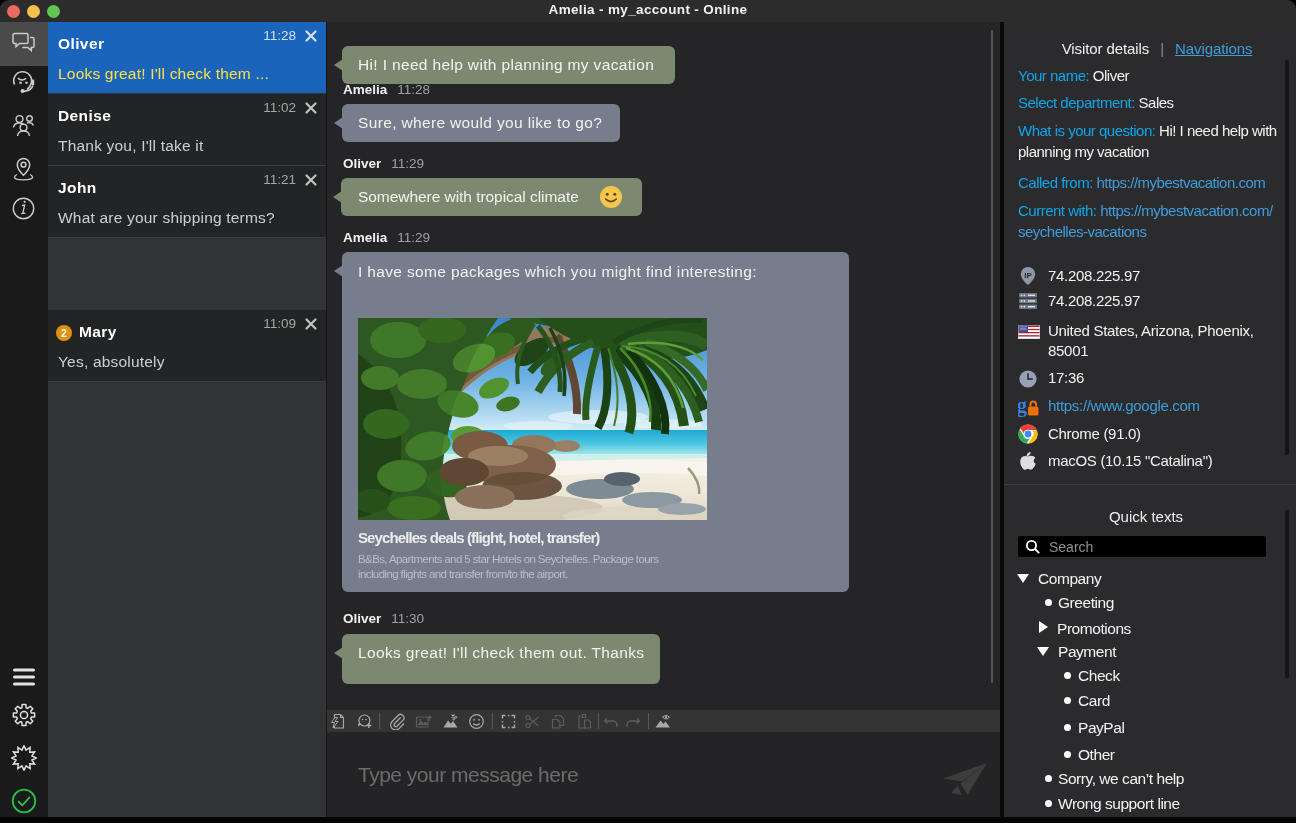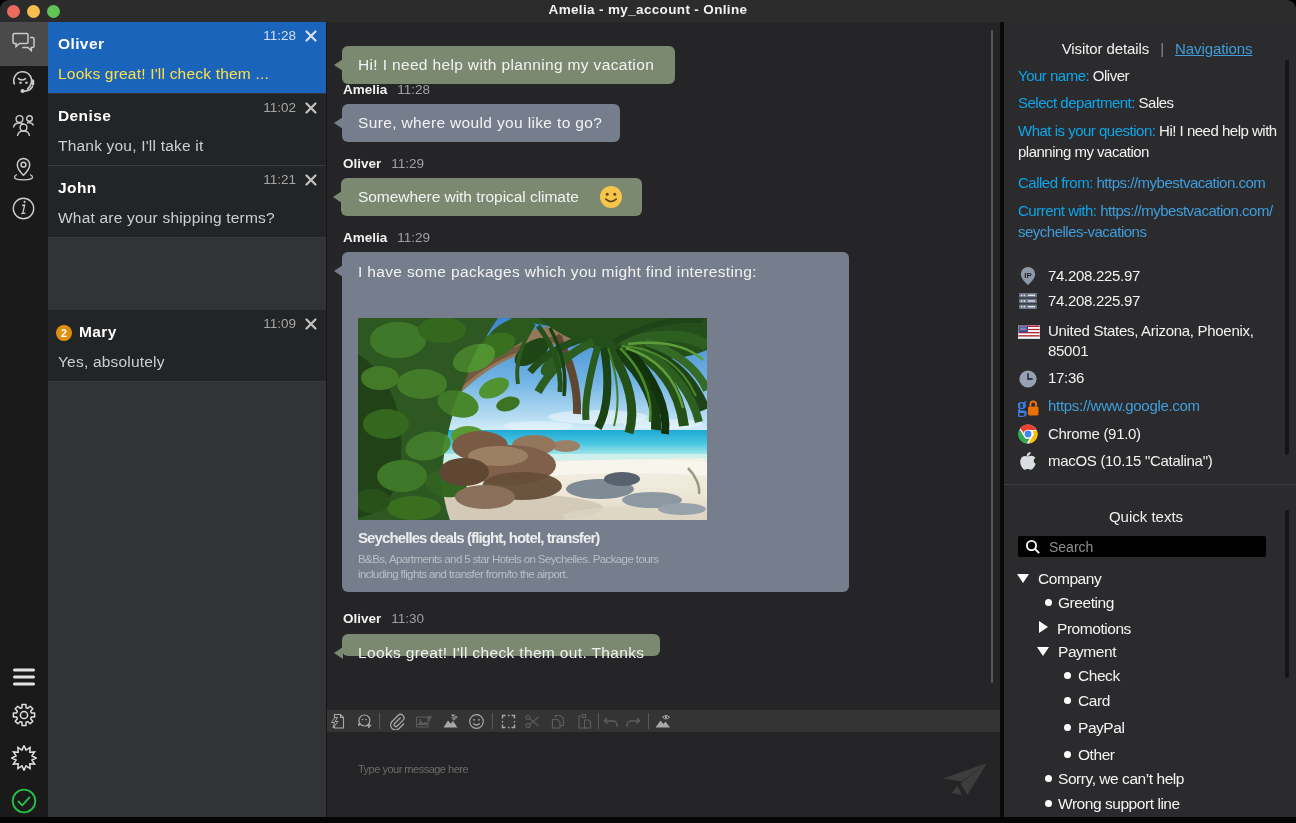--- a/index.html
+++ b/index.html
@@ -41,21 +41,21 @@
 .tail { position:absolute; left:-8px; width:0; height:0;
   border-top:6px solid transparent; border-bottom:6px solid transparent; }
 .bub.g>.tail { border-right:9px solid #7b8971; }
 .bub.b>.tail { border-right:9px solid #767e8e; }
 
 
 #toolbar { left:0px; top:688px; width:673px; height:22px; background:#343434; }
 .tb { position:absolute; top:3px; }
 .tbdiv { position:absolute; top:3px; width:1px; height:16px; background:#575757; }
 #input { left:0px; top:710px; width:673px; height:107px; background:#242426; }
-#input .ph { position:absolute; left:31px; top:31px; color:#6c6c6c; font-size:11px; letter-spacing:-0.5px; }
+#input .ph { position:absolute; left:31px; top:31px; color:#6c6c6c; font-size:21px; letter-spacing:-0.5px; }
 
 
 #vline1 { left:326px; top:22px; width:1px; height:795px; background:#161616; }
 #vline2 { left:1000px; top:22px; width:4px; height:795px; background:#0a0a0a; }
 #right { left:1004px; top:22px; width:292px; height:795px; background:#2b2b2d; color:#f0f0f0; }
 #right .hdr { position:absolute; left:14px; right:0; top:18px; text-align:center; font-size:15px; color:#f2f2f2; letter-spacing:-0.1px;}
 #right .hdr .sep { color:#8a8a8a; margin:0 7px; }
 #right .hdr a { color:#3f9ddb; text-decoration:underline; }
 .vrow { position:absolute; left:14px; width:258px; font-size:15px; line-height:21px;
   color:#f2f2f2; letter-spacing:-0.5px; }
@@ -323,21 +323,21 @@
         <ellipse cx="294" cy="182" rx="30" ry="8" fill="#8c98a2"></ellipse>
         <ellipse cx="264" cy="161" rx="18" ry="7" fill="#57626e"></ellipse>
         <ellipse cx="324" cy="191" rx="24" ry="6" fill="#97a2ab"></ellipse>
         <path d="M330,150 C338,158 342,168 341,176" fill="none" stroke="#6d7a55" stroke-width="2.5" opacity="0.7"></path>
       </svg>
       </div>
       <div style="position:absolute;left:16px;top:277px;font-size:15px;font-weight:700;color:#eceded;letter-spacing:-0.9px">Seychelles deals (flight, hotel, transfer)</div>
       <div style="position:absolute;left:16px;top:300px;font-size:11.5px;line-height:15px;color:#b9bdc4;letter-spacing:-0.6px">B&amp;Bs, Apartments and 5 star Hotels on Seychelles. Package tours<br>including flights and transfer from/to the airport.</div>
     </div>
     <div class="mlabel" style="left:16px;top:589px">Oliver<span>11:30</span></div>
-    <div class="bub g" style="left:15px;top:612px;width:318px;height:22px;line-height:38px;padding-left:16px">
+    <div class="bub g" style="left:15px;top:612px;width:318px;height:50px;line-height:38px;padding-left:16px">
       <div class="tail" style="top:13px"></div>Looks great! I'll check them out. Thanks</div>
     <div id="toolbar" class="abs">
 
       <svg class="tb" style="left:2px" width="17" height="17" viewBox="0 0 17 17" fill="none" stroke="#a8a8a8" stroke-width="1.1">
         <path d="M5.5 1.5 h6 l3 3 v10.5 h-9 z"></path>
           <path d="M11.5 1.5 v3 h3"></path>
         <path d="M6 4.5 l-3.5 5 h3 l-1.5 5.5 l5 -6.5 h-3 l2.5 -4 z" fill="#2e2e2e" stroke-width="1"></path>
       </svg>
 
       <svg class="tb" style="left:29px" width="17" height="17" viewBox="0 0 17 17" fill="none" stroke="#a8a8a8" stroke-width="1.2">

